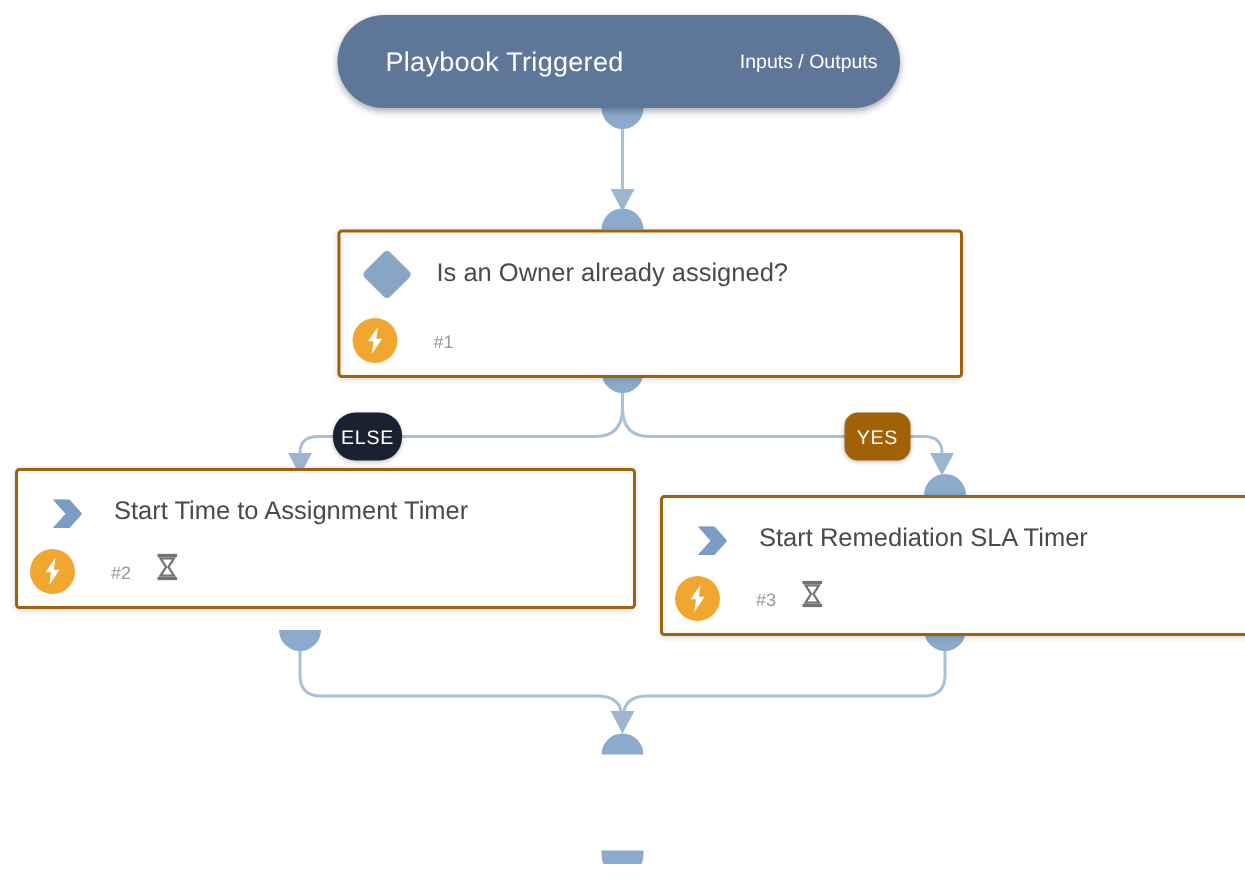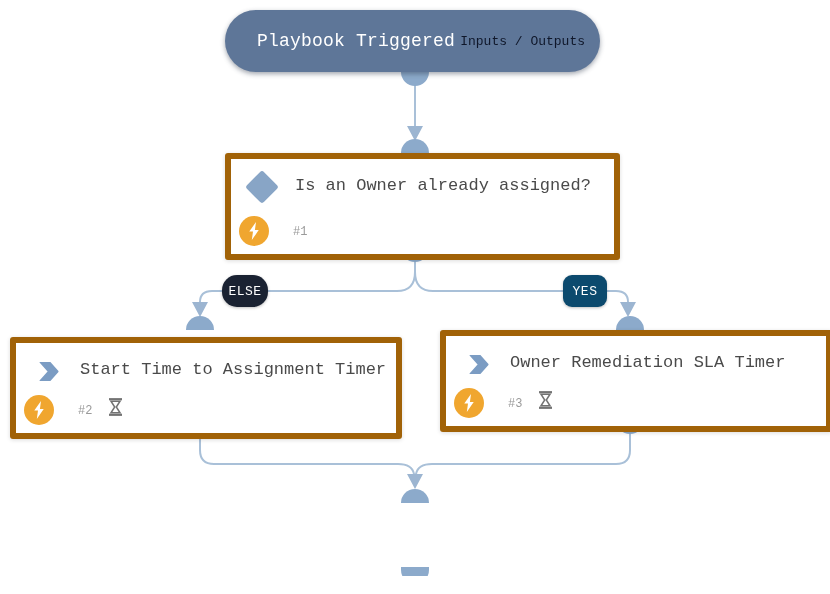--- a/index.html
+++ b/index.html
@@ -1,43 +1,43 @@
 <!DOCTYPE html>
 <html><head>
 <meta charset="utf-8">
 <style>
   html,body{margin:0;padding:0;background:#fff;}
   .canvas{
     position:relative;width:830px;height:576px;background:#ffffff;overflow:hidden;
-    font-family:Liberation Mono, monospace;
+    font-family:Liberation Sans, sans-serif;
   }
   svg.connectors{position:absolute;left:0;top:0;z-index:1;pointer-events:none;}
 
   
   .port{position:absolute;width:28px;height:14px;background:#8caacb;z-index:2;}
   .port.down{border-radius:0 0 14px 14px;}
   .port.up{border-radius:14px 14px 0 0;}
   .port.tall{height:17px;border-radius:0 0 14px 14px;}
 
   
   .pill{
     position:absolute;z-index:3;background:#5e7698;border-radius:32px;
     box-shadow:0 2px 5px rgba(45,55,75,.45);
     display:flex;align-items:center;cursor:pointer;
   }
   .pill .pill-title{color:#ffffff;font-size:18px;padding-left:32px;letter-spacing:.2px;}
   .pill .pill-link{
     position:absolute;right:15px;top:50%;transform:translateY(-50%);
-    color:#0f172a;font-size:13px;
+    color:#ffffff;font-size:13px;
   }
 
   
   .card{
-    position:absolute;z-index:3;background:#ffffff;border:6px solid #a16207;border-radius:3px;
-    box-shadow:0 1px 4px rgba(0,0,0,.14);cursor:pointer;
+    position:absolute;z-index:3;background:#ffffff;border:2px solid #a16207;border-radius:3px;
+    box-shadow:0 1px 4px rgba(0,0,0,.14);cursor:pointer;padding-left:30px;
   }
   .card-title{position:absolute;left:64px;top:17px;font-size:17px;color:#4a4a4a;white-space:nowrap;}
   .diamond{
     position:absolute;left:19px;top:16px;width:24px;height:24px;background:#88a5c6;
     border-radius:3px;transform:rotate(45deg);
   }
   .chevron{position:absolute;left:22px;top:19px;width:22px;height:19px;}
   .bolt-circle{
     position:absolute;left:8px;bottom:8px;width:30px;height:30px;border-radius:50%;
     background:#f0a62f;display:flex;align-items:center;justify-content:center;
@@ -45,21 +45,21 @@
   .idx{position:absolute;left:62px;bottom:15px;font-size:12px;color:#9a9a9a;}
   .hourglass{position:absolute;left:92px;bottom:12px;}
 
   
   .edge-badge{
     position:absolute;z-index:4;height:32px;border-radius:9px;color:#fff;font-size:13px;
     display:flex;align-items:center;justify-content:center;letter-spacing:.5px;
     box-shadow:0 1px 3px rgba(0,0,0,.25);cursor:pointer;
   }
   .edge-badge.else{left:222px;top:275px;width:46px;background:#1a2232;border-radius:15px;}
-  .edge-badge.yes{left:563px;top:275px;width:44px;background:#0c4a6e;}
+  .edge-badge.yes{left:563px;top:275px;width:44px;background:#a16207;}
 </style>
 </head>
 <body>
 
 <div class="canvas">
 
   <svg class="connectors" width="830" height="594" viewBox="0 0 830 594">
     <g fill="none" stroke="#a9c0d8" stroke-width="2" stroke-linecap="round">
       <path d="M415 84 L415 127"></path>
       <path d="M415 258 L415 272"></path>
@@ -102,21 +102,21 @@
     <div class="idx">#1</div>
   </div>
 
   <div class="edge-badge else">
     <span>ELSE</span>
   </div>
   <div class="edge-badge yes">
     <span>YES</span>
   </div>
 
-  <div class="card" style="left:10px;top:337px;width:380px;height:90px;">
+  <div class="card" style="left:10px;top:312px;width:380px;height:90px;">
     <div class="chevron">
       <svg width="22" height="19" viewBox="0 0 20 18">
         <path d="M2 0 h8 l8 9 -8 9 h-8 l8 -9 Z" fill="#7b9cc3" stroke="#7b9cc3" stroke-width="2" stroke-linejoin="round"></path>
       </svg>
     </div>
     <div class="card-title">Start Time to Assignment Timer</div>
     <div class="bolt-circle">
       <svg width="18" height="20" viewBox="0 0 18 22">
         <path d="M11.2 1 L3.8 11.6 h4.1 L6.6 21 l7.6-11.2 h-4.2 Z" fill="#ffffff"></path>
       </svg>
@@ -130,21 +130,21 @@
       </svg>
     </div>
   </div>
 
   <div class="card" style="left:440px;top:330px;width:380px;height:90px;">
     <div class="chevron">
       <svg width="22" height="19" viewBox="0 0 20 18">
         <path d="M2 0 h8 l8 9 -8 9 h-8 l8 -9 Z" fill="#7b9cc3" stroke="#7b9cc3" stroke-width="2" stroke-linejoin="round"></path>
       </svg>
     </div>
-    <div class="card-title">Owner Remediation SLA Timer</div>
+    <div class="card-title">Start Remediation SLA Timer</div>
     <div class="bolt-circle">
       <svg width="18" height="20" viewBox="0 0 18 22">
         <path d="M11.2 1 L3.8 11.6 h4.1 L6.6 21 l7.6-11.2 h-4.2 Z" fill="#ffffff"></path>
       </svg>
     </div>
     <div class="idx">#3</div>
     <div class="hourglass">
       <svg width="15" height="18" viewBox="0 0 15 18">
         <line x1="1" y1="1.2" x2="14" y2="1.2" stroke="#737373" stroke-width="2.2"></line>
         <line x1="1" y1="16.8" x2="14" y2="16.8" stroke="#737373" stroke-width="2.2"></line>

